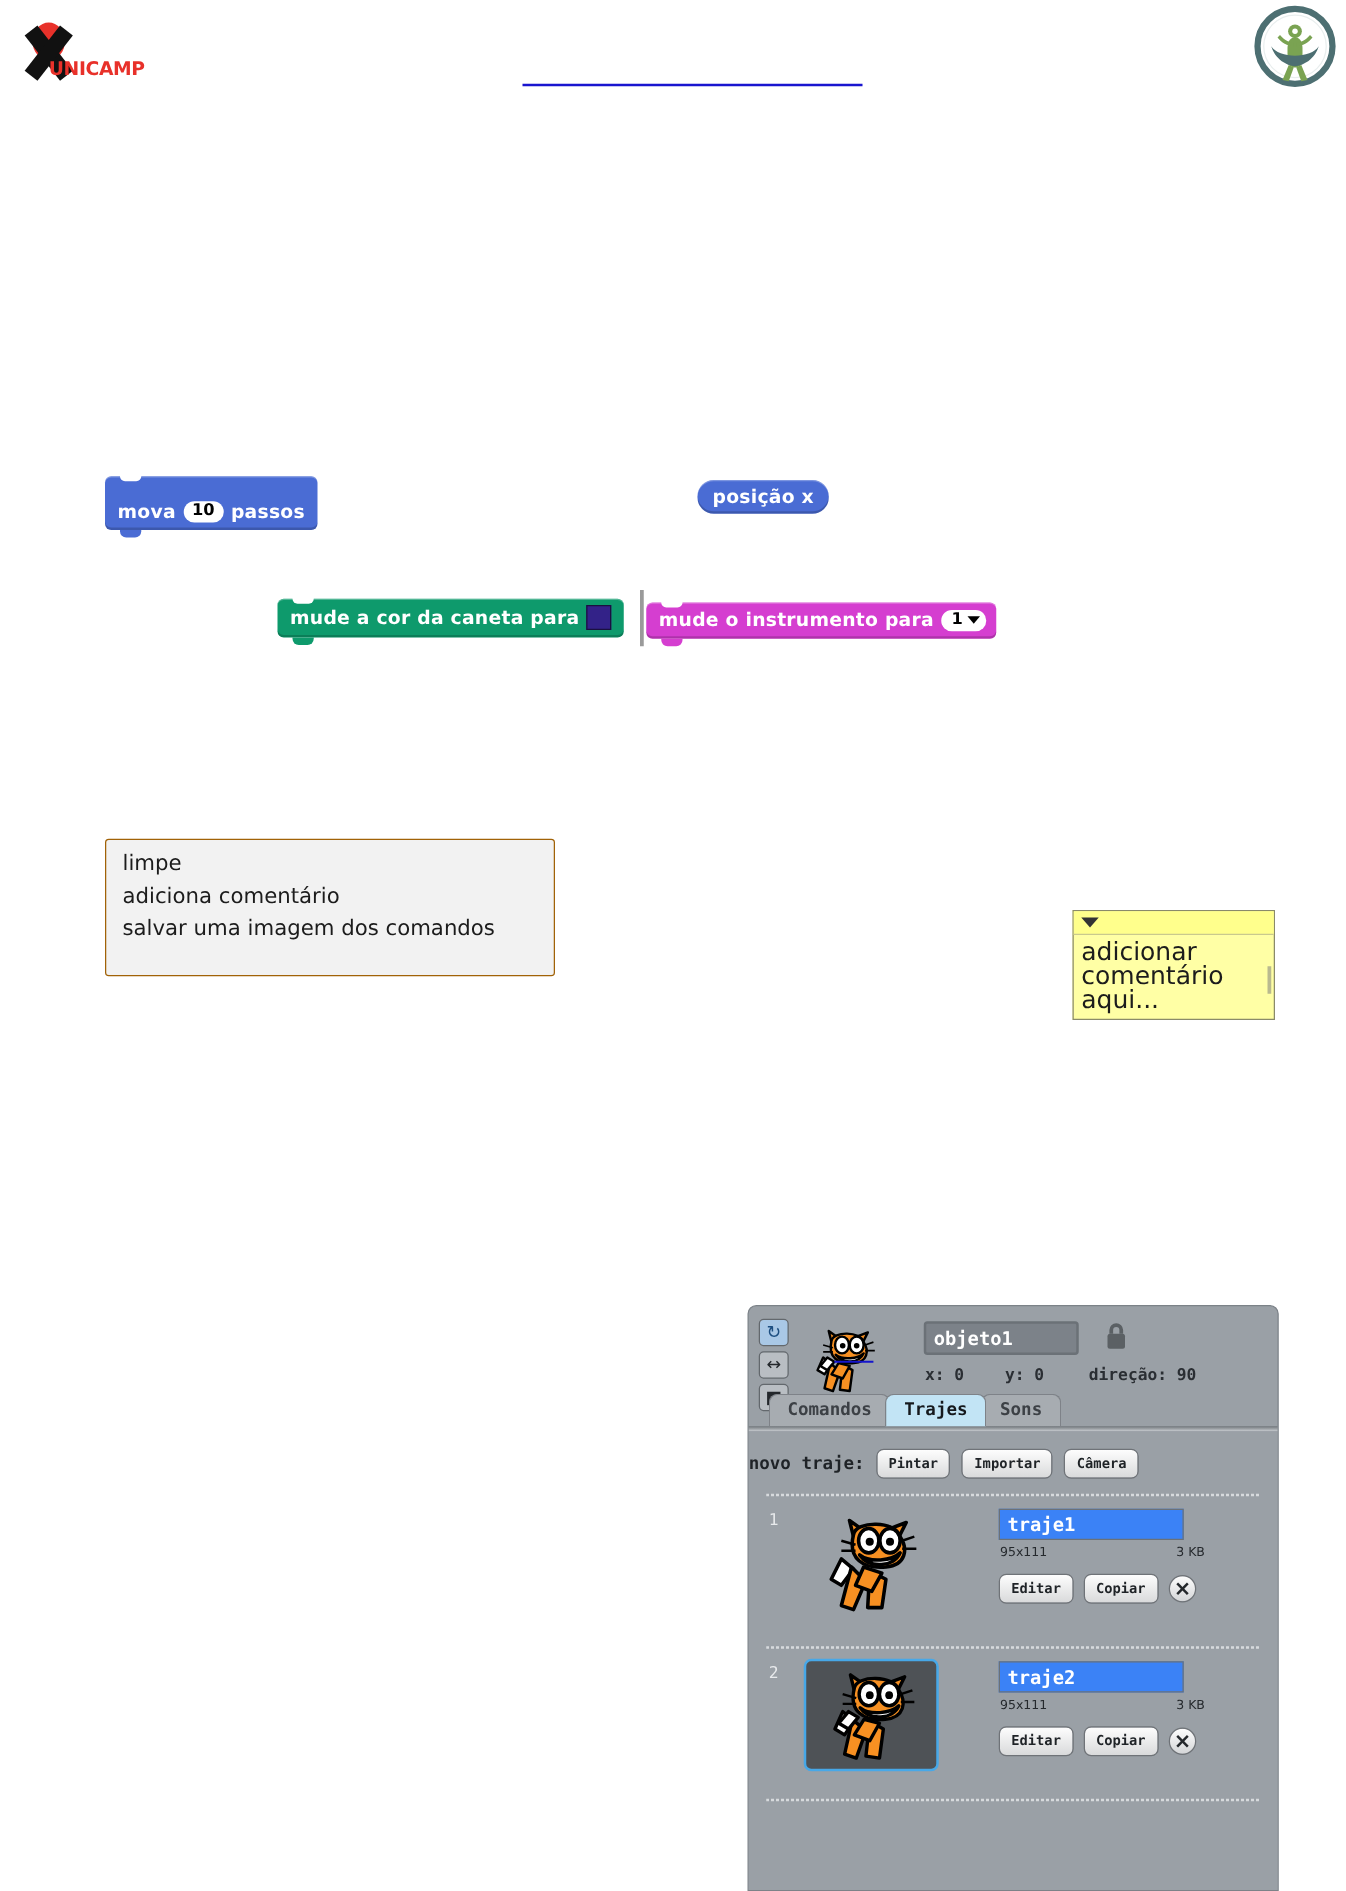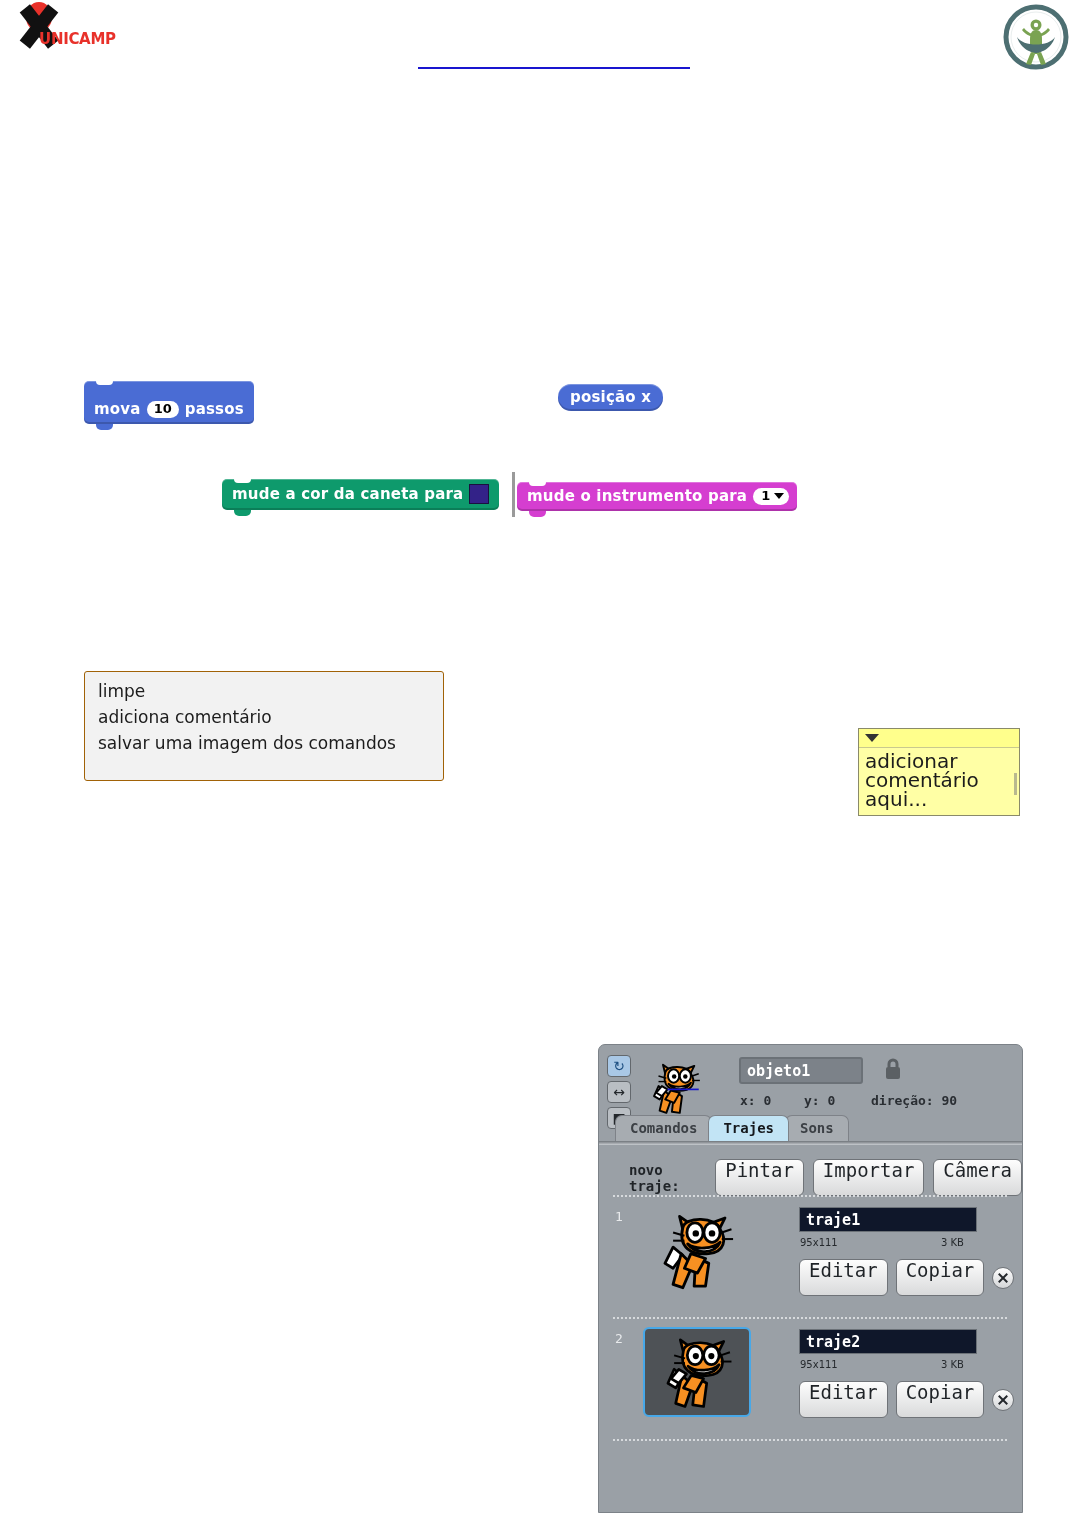--- a/index.html
+++ b/index.html
@@ -10,21 +10,21 @@
   body {
     width: 1077px;
     height: 1513px;
     position: relative;
     font-family: "DejaVu Sans", sans-serif;
     overflow: hidden;
   }
   .abs { position: absolute; }
 
   
-  #unicamp-logo { left: 4px; top: 2px; width: 110px; height: 56px; }
+  #unicamp-logo { left: 4px; top: 18px; width: 110px; height: 56px; }
   #unicamp-logo .dot {
     position: absolute; left: 22px; top: 0px;
     width: 26px; height: 30px; border-radius: 50%;
     background: #e8312a;
   }
   #unicamp-logo .x1, #unicamp-logo .x2 {
     position: absolute; left: 12px; top: 18px;
     width: 46px; height: 13px; background: #111111;
   }
   #unicamp-logo .x1 { transform: rotate(52deg); transform-origin: 50% 50%; }
@@ -305,38 +305,38 @@
   #panel-divider {
     position: absolute; left: 0; right: 0; top: 96px;
     height: 4px;
     background: linear-gradient(#70757a, #c8ccd0);
   }
 
   
   #costume-area { position: absolute; left: 0; right: 0; top: 100px; bottom: 0; background: #9aa0a6; }
 
   #new-costume-row {
-    position: absolute; left: 30px; top: 14px;
+    position: absolute; left: 0; top: 14px;
     display: flex; align-items: center; gap: 9px;
   }
   #new-costume-row .label {
     font-family: "DejaVu Sans Mono", monospace;
     font-weight: bold;
     font-size: 14px;
     color: #1f2327;
   }
   .btn {
     background: linear-gradient(#fdfdfd, #d9dadb);
     border: 1px solid #6f7378;
     border-radius: 6px;
     font-family: "DejaVu Sans Mono", monospace;
-    font-weight: normal;
-    font-size: 19px;
+    font-weight: bold;
+    font-size: 11px;
     color: #1f2327;
-    padding: 3px 9px 17px 9px;
+    padding: 3px 9px 4px 9px;
     line-height: 15px;
     white-space: nowrap;
   }
 
   .dotted-sep {
     position: absolute; left: 14px; right: 14px;
     height: 2px;
     background-image: repeating-linear-gradient(to right, #d7dadd 0 2px, transparent 2px 4px);
   }
 
@@ -352,22 +352,22 @@
     width: 108px; height: 90px;
     box-sizing: border-box;
   }
   .thumb.selected {
     background: #4e5256;
     border: 2px solid #47a8e8;
     border-radius: 6px;
   }
   .costume-name {
     position: absolute; left: 200px; top: 2px;
-    width: 178px; height: 25px;
-    background: #0f172a;
+    width: 148px; height: 25px;
+    background: #3b82f6;
     border: 1px solid #6b7177;
     box-sizing: border-box;
   }
   .costume-name span {
     display: block;
     color: #ffffff;
     font-family: "DejaVu Sans Mono", monospace;
     font-weight: bold;
     font-size: 15px;
     padding: 3px 0 0 6px;

